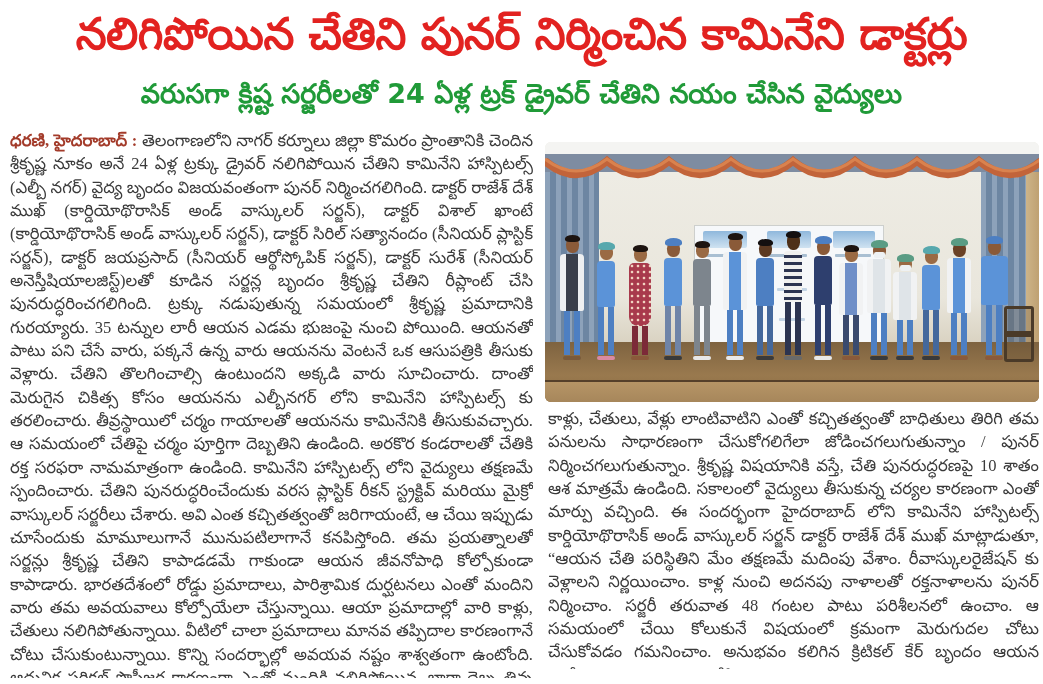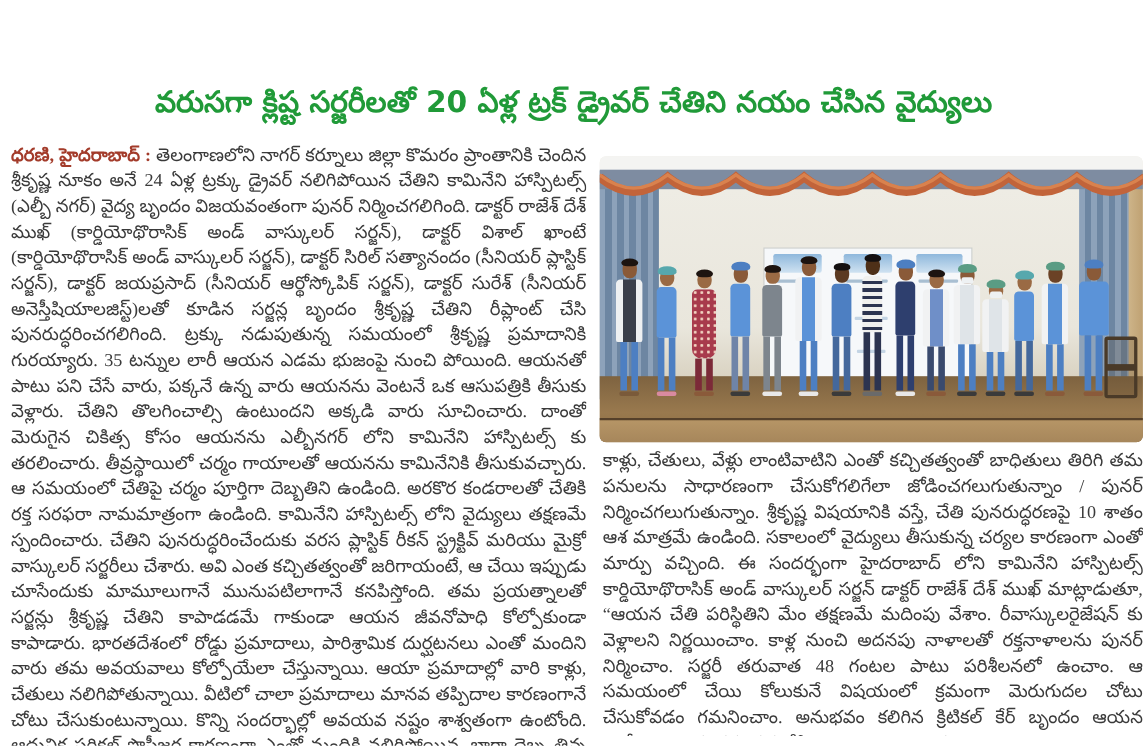--- a/index.html
+++ b/index.html
@@ -39,21 +39,22 @@
   .people{position:absolute;inset:0;}
   .chair{position:absolute;right:5px;bottom:40px;width:24px;height:50px;
          border:3px solid #4a3a28;border-radius:3px;background:rgba(90,70,48,.25);}
   .chair::after{content:"";position:absolute;left:-1px;right:-1px;top:22px;height:6px;background:#4a3a28;}
 </style>
 </head>
 <body>
 
 <div class="page">
 
-  <div class="subheadline">వరుసగా క్లిష్ట సర్జరీలతో 20 ఏళ్ల ట్రక్ డ్రైవర్ చేతిని నయం చేసిన వైద్యులు</div>
+  <div class="headline">నలిగిపోయిన చేతిని పునర్ నిర్మించిన కామినేని డాక్టర్లు</div>
+  <div class="subheadline">వరుసగా క్లిష్ట సర్జరీలతో 24 ఏళ్ల ట్రక్ డ్రైవర్ చేతిని నయం చేసిన వైద్యులు</div>
 
   <div class="col col-left">
     <span class="dateline">ధరణి, హైదరాబాద్ :</span>
     <span>తెలంగాణలోని నాగర్ కర్నూలు జిల్లా కొమరం ప్రాంతానికి చెందిన శ్రీకృష్ణ నూకం అనే 24 ఏళ్ల ట్రక్కు డ్రైవర్ నలిగిపోయిన చేతిని కామినేని హాస్పిటల్స్ (ఎల్బీ నగర్) వైద్య బృందం విజయవంతంగా పునర్ నిర్మించగలిగింది. డాక్టర్ రాజేశ్ దేశ్ ముఖ్ (కార్డియోథొరాసిక్ అండ్ వాస్కులర్ సర్జన్), డాక్టర్ విశాల్ ఖాంటే (కార్డియోథొరాసిక్ అండ్ వాస్కులర్ సర్జన్), డాక్టర్ సిరిల్ సత్యానందం (సీనియర్ ప్లాస్టిక్ సర్జన్), డాక్టర్ జయప్రసాద్ (సీనియర్ ఆర్థోస్కోపిక్ సర్జన్), డాక్టర్ సురేశ్ (సీనియర్ అనెస్తీషియాలజిస్ట్)లతో కూడిన సర్జన్ల బృందం శ్రీకృష్ణ చేతిని రీప్లాంట్ చేసి పునరుద్ధరించగలిగింది. ట్రక్కు నడుపుతున్న సమయంలో శ్రీకృష్ణ ప్రమాదానికి గురయ్యారు. 35 టన్నుల లారీ ఆయన ఎడమ భుజంపై నుంచి పోయింది. ఆయనతో పాటు పని చేసే వారు, పక్కనే ఉన్న వారు ఆయనను వెంటనే ఒక ఆసుపత్రికి తీసుకు వెళ్లారు. చేతిని తొలగించాల్సి ఉంటుందని అక్కడి వారు సూచించారు. దాంతో మెరుగైన చికిత్స కోసం ఆయనను ఎల్బీనగర్ లోని కామినేని హాస్పిటల్స్ కు తరలించారు. తీవ్రస్థాయిలో చర్మం గాయాలతో ఆయనను కామినేనికి తీసుకువచ్చారు. ఆ సమయంలో చేతిపై చర్మం పూర్తిగా దెబ్బతిని ఉండింది. అరకొర కండరాలతో చేతికి రక్త సరఫరా నామమాత్రంగా ఉండింది. కామినేని హాస్పిటల్స్ లోని వైద్యులు తక్షణమే స్పందించారు. చేతిని పునరుద్ధరించేందుకు వరస ప్లాస్టిక్ రీకన్ స్ట్రక్టివ్ మరియు మైక్రో వాస్కులర్ సర్జరీలు చేశారు. అవి ఎంత కచ్చితత్వంతో జరిగాయంటే, ఆ చేయి ఇప్పుడు చూసేందుకు మామూలుగానే మునుపటిలాగానే కనపిస్తోంది. తమ ప్రయత్నాలతో సర్జన్లు శ్రీకృష్ణ చేతిని కాపాడడమే గాకుండా ఆయన జీవనోపాధి కోల్పోకుండా కాపాడారు. భారతదేశంలో రోడ్డు ప్రమాదాలు, పారిశ్రామిక దుర్ఘటనలు ఎంతో మందిని వారు తమ అవయవాలు కోల్పోయేలా చేస్తున్నాయి. ఆయా ప్రమాదాల్లో వారి కాళ్లు, చేతులు నలిగిపోతున్నాయి. వీటిలో చాలా ప్రమాదాలు మానవ తప్పిదాల కారణంగానే చోటు చేసుకుంటున్నాయి. కొన్ని సందర్భాల్లో అవయవ నష్టం శాశ్వతంగా ఉంటోంది. ఆధునిక సర్జికల్ ప్రొసీజర్ల కారణంగా ఎంతో మందికి నలిగిపోయిన, బాగా దెబ్బ తిన్న అవయవాలను పునర్మించగలుగుతున్నాం / పునరుద్ధరించగలుగుతున్నాం. తెగిపోయిన</span>
   </div>
 
   <div class="photo">
     <div class="wall"></div>
     <div class="ceiling"></div>
     <div class="banner">

